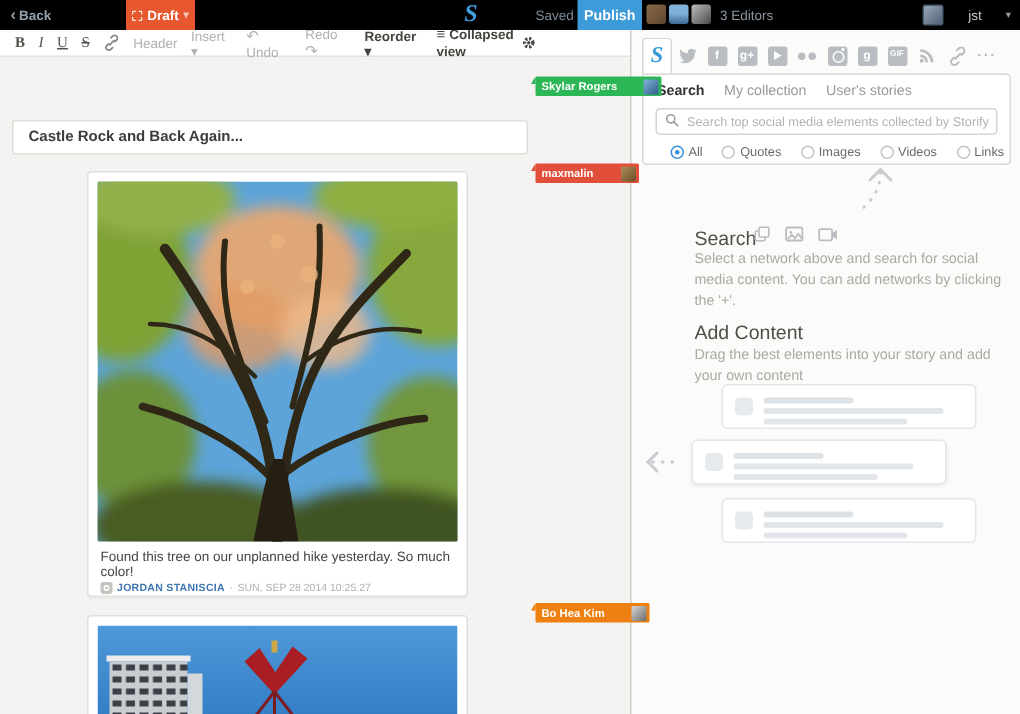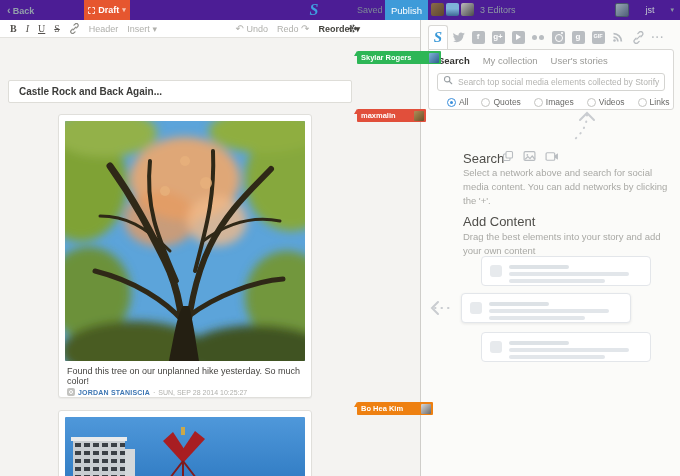--- a/index.html
+++ b/index.html
@@ -1,34 +1,34 @@
 <!DOCTYPE html>
 <html><head>
 <meta charset="utf-8">
 <style>
   * { margin:0; padding:0; box-sizing:border-box; }
   html,body { width:680px; height:476px; overflow:hidden; background:#e9e8e5; }
   .screen { position:relative; width:680px; height:476px; overflow:hidden;
             font-family:"Liberation Sans", sans-serif; background:#f4f3f1; }
 
   
-  .topbar { position:absolute; top:0; left:0; width:680px; height:20px; background:#4c1d95; z-index:40; }
+  .topbar { position:absolute; top:0; left:0; width:680px; height:20px; background:#000000; z-index:40; }
   .topbar .back { position:absolute; left:7px; top:0; height:20px; line-height:20px; color:#93a0ab;
                   font-size:9px; font-weight:bold; cursor:pointer; }
   .topbar .back .chev { font-size:11px; margin-right:2px; }
   .draft-btn { position:absolute; left:38px; top:0; height:20px; width:46px; background:#e6562f; color:#fff;
                font-size:9px; font-weight:bold; display:flex; align-items:center; justify-content:center; gap:3px; cursor:pointer;margin-left:46px; }
   .draft-ic { width:7px; height:7px; border:1px dashed rgba(255,255,255,.85); border-radius:1px; }
   .draft-btn .caret { font-size:7px; color:#f8c4b2; }
   .logo-s { position:absolute; left:305px; top:1px; width:18px; height:18px; color:#3f9fe0;
             font-family:"Liberation Serif", serif; font-weight:bold; font-style:italic; font-size:16px;
             line-height:18px; text-align:center; cursor:pointer; }
   .saved { position:absolute; left:357px; top:0; height:20px; line-height:20px; color:#7d8a96; font-size:9px; }
   .publish-btn { position:absolute; left:385px; top:0; height:20px; width:43px; background:#3e9bd9; color:#fff;
-                 border:none; font-size:9.5px; font-weight:normal; font-family:"Liberation Sans",sans-serif; cursor:pointer; }
+                 border:none; font-size:9.5px; font-weight:bold; font-family:"Liberation Sans",sans-serif; cursor:pointer; }
   .tb-av { position:absolute; top:3px; width:13px; height:13px; border-radius:2px; }
   .av1 { left:431px; background:linear-gradient(135deg,#8a6b4a,#5d4630); }
   .av2 { left:446px; background:linear-gradient(180deg,#7fb2d9 45%,#3d6a94); }
   .av3 { left:461px; background:linear-gradient(135deg,#bdbdbd,#4a4a4a); }
   .editors { position:absolute; left:480px; top:0; height:20px; line-height:20px; color:#8d99a3; font-size:9px; }
   .user-menu { position:absolute; right:6px; top:0; height:20px; display:flex; align-items:center; gap:16px;
                color:#c3cad0; font-size:9px; cursor:pointer; }
   .user-av { width:14px; height:14px; border-radius:2px; background:linear-gradient(135deg,#9aa8b5,#50617a); border:1px solid #49596b; }
   .user-menu .caret { font-size:7px; color:#8d99a3; }
 
@@ -167,20 +167,21 @@
               <path d="M7.5 13.5L5 16a4 4 0 0 0 5.7 5.7l2.5-2.5"></path>
               <path d="M16.5 10.5L19 8a4 4 0 0 0-5.7-5.7l-2.5 2.5"></path>
             </g>
           </svg>
       </span>
       <span class="tb-gray">Header</span>
       <span class="tb-gray"><span>Insert</span> <span>▾</span></span>
       <span class="tb-gray ml-auto"><span class="arr">↶</span> <span>Undo</span></span>
       <span class="tb-gray"><span>Redo</span> <span class="arr">↷</span></span>
       <span class="tb-dark"><span>Reorder</span> <span>▾</span></span>
+      <span class="tb-dark"><span class="burger">≡</span> <span>Collapsed view</span></span>
       <span class="gear-btn">
         <svg width="11" height="11" viewBox="0 0 24 24">
             <circle cx="12" cy="12" r="6" fill="none" stroke="#4b4b48" stroke-width="5" stroke-dasharray="3.2 2.4"></circle>
             <circle cx="12" cy="12" r="2.4" fill="#4b4b48"></circle>
           </svg>
       </span>
     </div>
 
     <div class="subtitle-box">Castle Rock and Back Again...</div>
 

